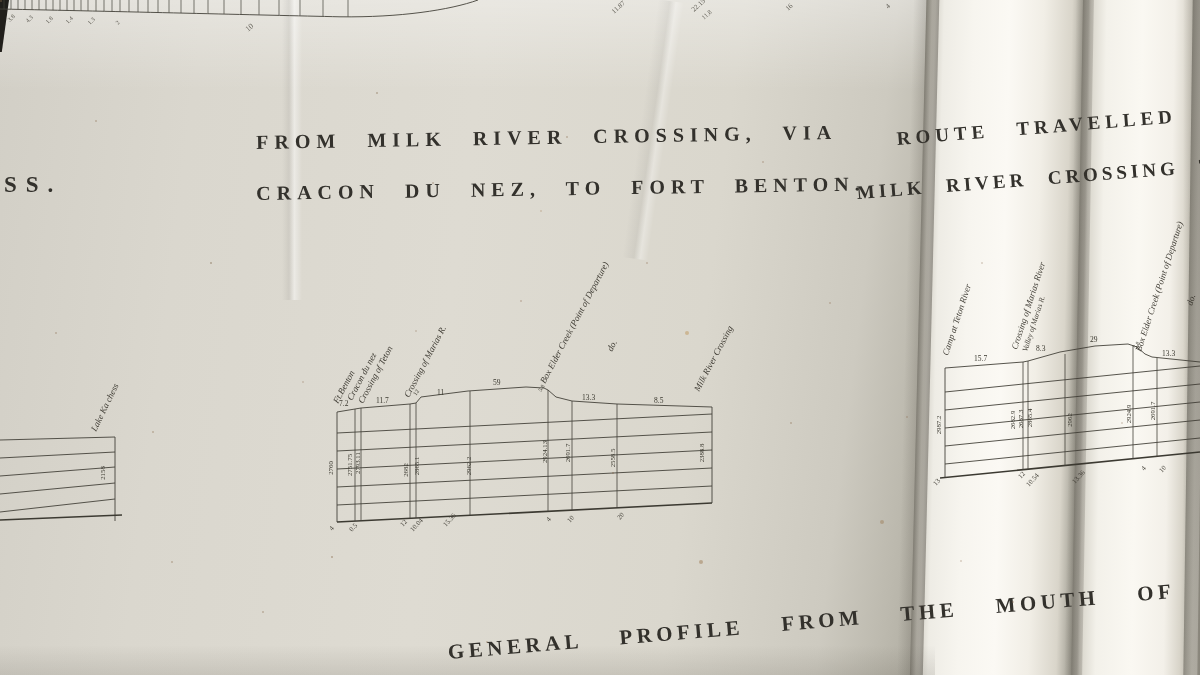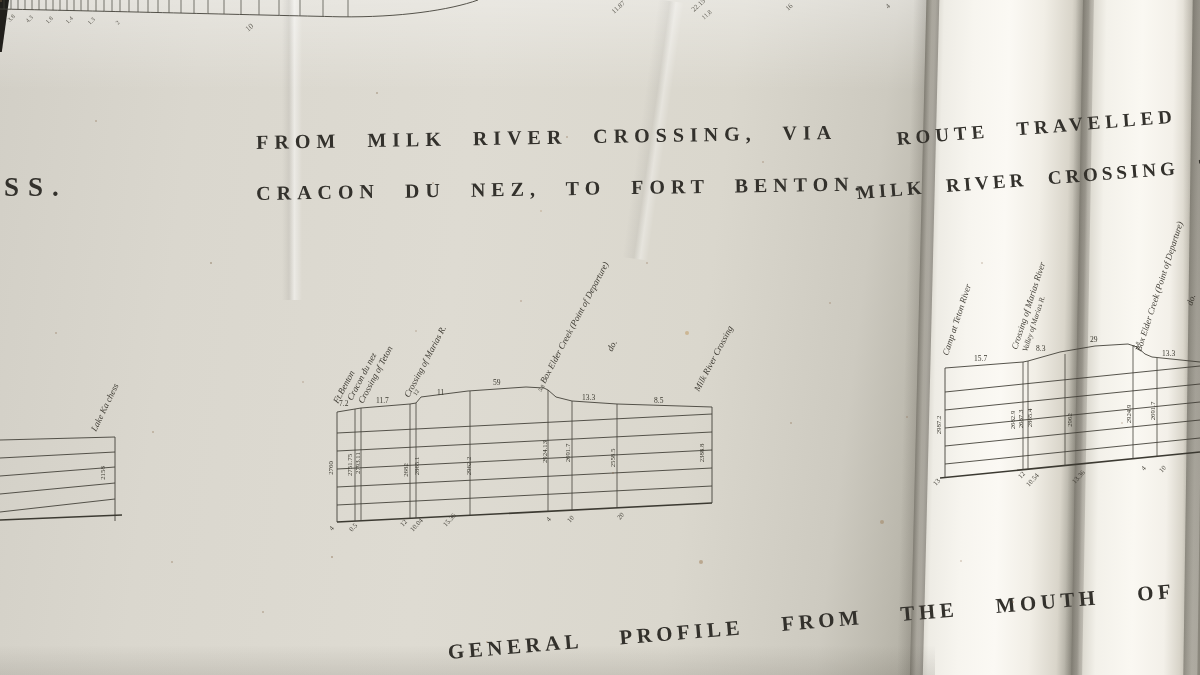--- a/index.html
+++ b/index.html
@@ -68,21 +68,21 @@
       762px 161px 0 rgba(138,107,78,.35), 302px 381px 0 rgba(138,107,78,.3),
       171px 561px 0 rgba(138,107,78,.4), 540px 210px 0 rgba(160,120,80,.3),
       960px 560px 0 rgba(138,107,78,.3), 415px 330px 0 rgba(138,107,78,.3);
   }
   
   .print{color:#33312c;font-weight:700;white-space:nowrap;}
   .title-main-1{left:256px;top:131px;font-size:20px;letter-spacing:6px;word-spacing:15px;transform:rotate(-1deg);transform-origin:left top;}
   .title-main-2{left:256px;top:182px;font-size:20px;letter-spacing:6px;word-spacing:14px;transform:rotate(-0.9deg);transform-origin:left top;}
   .title-right-1{left:896px;top:128px;font-size:19px;letter-spacing:5px;word-spacing:18px;transform:rotate(-4.6deg);transform-origin:left top;}
   .title-right-2{left:856px;top:182px;font-size:19px;letter-spacing:4px;word-spacing:12px;transform:rotate(-4.4deg);transform-origin:left top;}
-  .title-left-frag{left:4px;top:172px;font-size:27px;letter-spacing:9px;}
+  .title-left-frag{left:4px;top:172px;font-size:23px;letter-spacing:9px;}
   .title-bottom{left:447px;top:640px;font-size:21px;letter-spacing:4.5px;word-spacing:28px;transform:rotate(-4.8deg);transform-origin:left top;}
   
   svg text{font-family:"Liberation Serif", serif;fill:#3a382f;}
   .lines{stroke:#44423a;stroke-width:.9;fill:none;}
   .lines-bold{stroke:#3c3a32;stroke-width:1.6;fill:none;}
   .station{font-style:italic;font-size:9px;fill:#403d35;}
   .dist{font-size:7.5px;}
   .elev{font-size:6.8px;}
   .axisn{font-size:6.8px;fill:#45423a;}
   .rulern{font-size:6px;fill:#4a473e;opacity:.85;}

